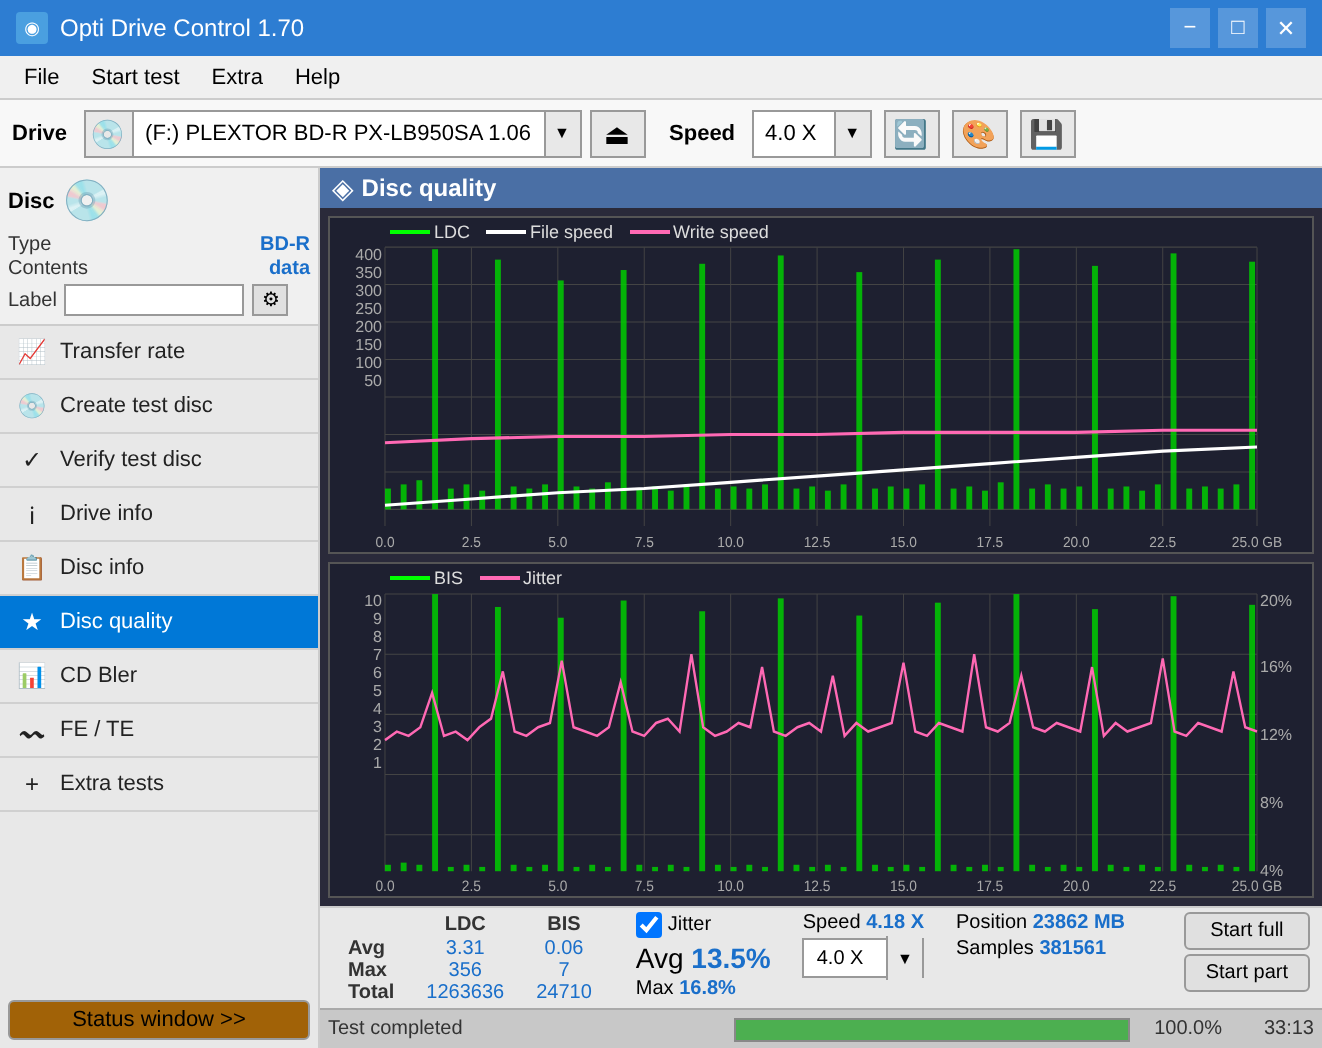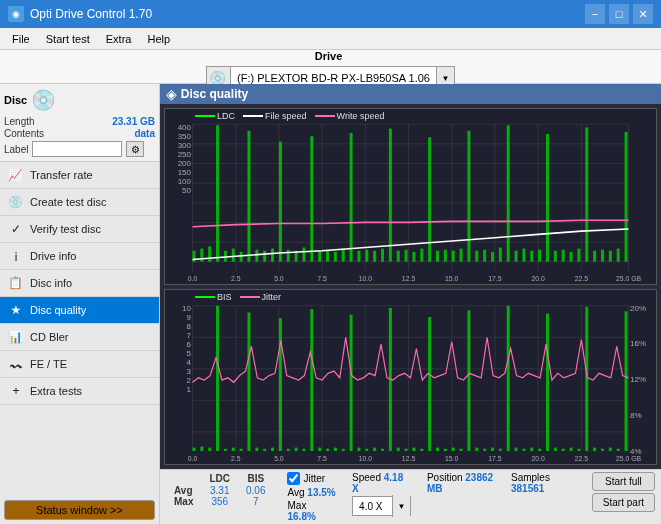--- a/index.html
+++ b/index.html
@@ -64,21 +64,20 @@
 
     
     .toolbar {
       background: #f8f8f8;
       height: 34px;
       display: flex;
       align-items: center;
       padding: 0 6px;
       border-bottom: 1px solid #ccc;
       gap: 4px;
-      flex-direction: column;
     }
     .toolbar-label {
       font-size: 11px;
       font-weight: bold;
       margin-right: 4px;
     }
     .drive-select {
       display: flex;
       align-items: center;
       border: 1px solid #999;
@@ -491,22 +490,22 @@
 <div class="main-content">
 
   <div class="sidebar">
 
     <div class="disc-panel">
       <div class="disc-panel-header">
         <span style="font-size:11px;font-weight:bold;">Disc</span>
         <span style="font-size:20px;">💿</span>
       </div>
       <div class="disc-info-row">
-        <span class="disc-info-label">Length</span>
-        <span class="disc-info-value">23.31 GB</span>
+        <span class="disc-info-label">Type</span>
+        <span class="disc-info-value">BD-R</span>
       </div>
       <div class="disc-info-row">
         <span class="disc-info-label">Contents</span>
         <span class="disc-info-value">data</span>
       </div>
       <div class="disc-label-row">
         <span class="disc-info-label">Label</span>
         <input type="text" class="disc-label-input" value="" style="">
         <div class="disc-label-btn">⚙</div>
       </div>
@@ -829,61 +828,74 @@
         <tr>
           <td class="label-col">Avg</td>
           <td>3.31</td>
           <td>0.06</td>
         </tr>
         <tr>
           <td class="label-col">Max</td>
           <td>356</td>
           <td>7</td>
         </tr>
+        <tr>
+          <td class="label-col">Total</td>
+          <td>1263636</td>
+          <td>24710</td>
+        </tr>
       </tbody>
         </table>
 
       <div style="display:flex;flex-direction:column;gap:2px;margin-left:6px;">
         <div class="jitter-cb">
           <input type="checkbox" checked="" style="">
           <span>Jitter</span>
         </div>
-        <div style="font-size:10px;">
+        <div style="font-size:14px;">
           <span>Avg </span>
           <span class="jitter-value">13.5%</span>
         </div>
         <div style="font-size:10px;">
           <span>Max </span>
           <span class="jitter-value">16.8%</span>
         </div>
       </div>
 
       <div style="display:flex;flex-direction:column;gap:2px;margin-left:8px;">
         <div style="font-size:10px;">
           <span>Speed  </span>
           <span style="color:#1a6fca;font-weight:bold;">4.18 X</span>
         </div>
         <div class="speed-select" style="height:20px;min-width:50px;">
           <span class="speed-select-text" style="font-size:10px;">4.0 X</span>
           <div class="speed-select-arrow">▼</div>
         </div>
       </div>
 
-      <div style="display:flex;flex-direction:row;gap:2px;margin-left:8px;">
+      <div style="display:flex;flex-direction:column;gap:2px;margin-left:8px;">
         <div style="font-size:10px;">
           <span>Position  </span>
           <span style="color:#1a6fca;font-weight:bold;">23862 MB</span>
         </div>
         <div style="font-size:10px;">
           <span>Samples  </span>
           <span style="color:#1a6fca;font-weight:bold;">381561</span>
         </div>
       </div>
 
       <div class="action-btns">
         <button class="action-btn">Start full</button>
         <button class="action-btn">Start part</button>
       </div>
     </div>
 
+    <div class="progress-bar-container">
+      <span class="status-text">Test completed</span>
+      <div class="progress-bar-outer">
+        <div class="progress-bar-inner" style="width:100%;"></div>
+      </div>
+      <span class="progress-text">100.0%</span>
+      <span class="progress-text">33:13</span>
+    </div>
 
   </div>
 </div>
 
 </body></html>

